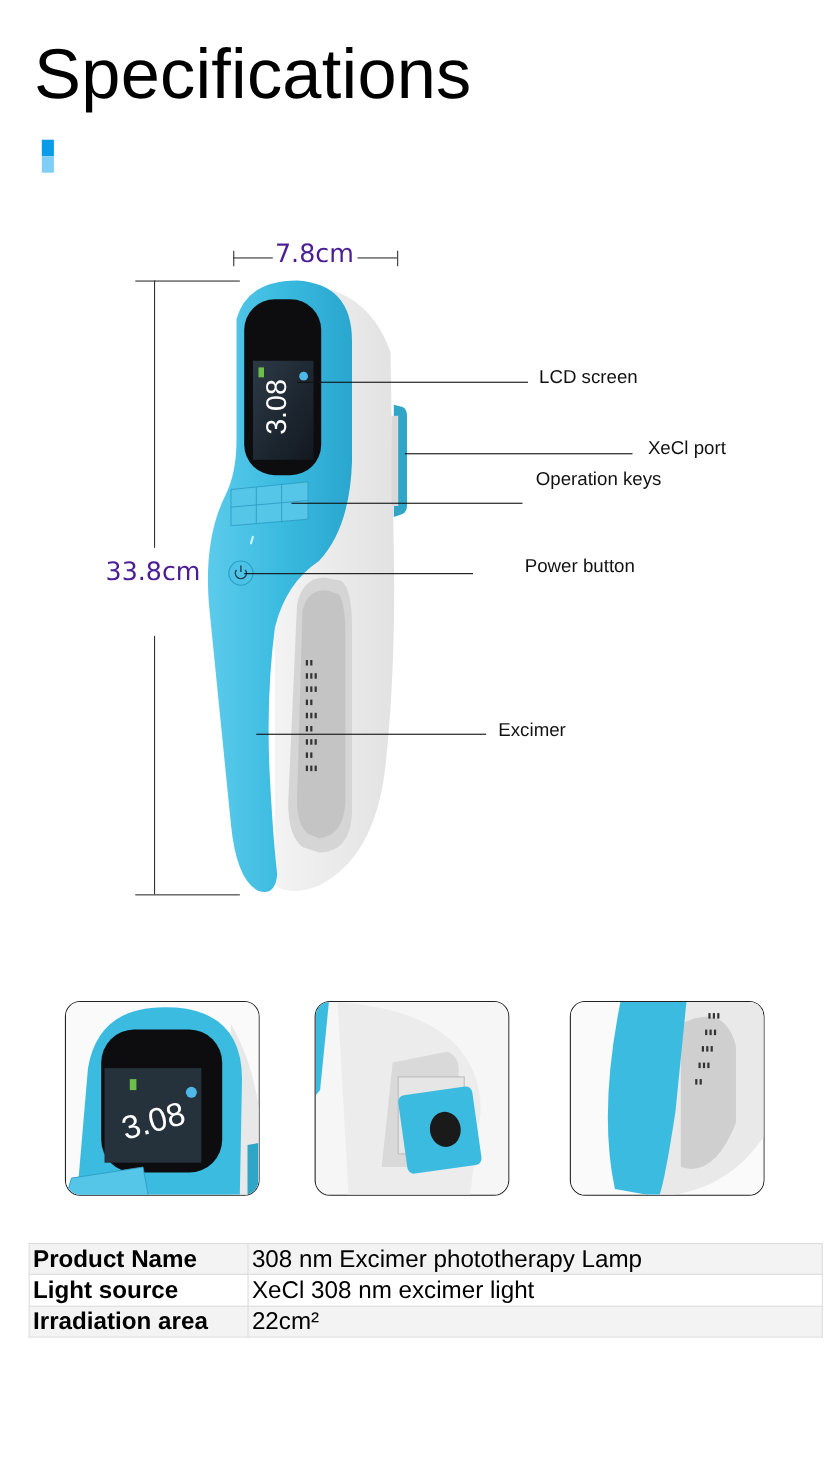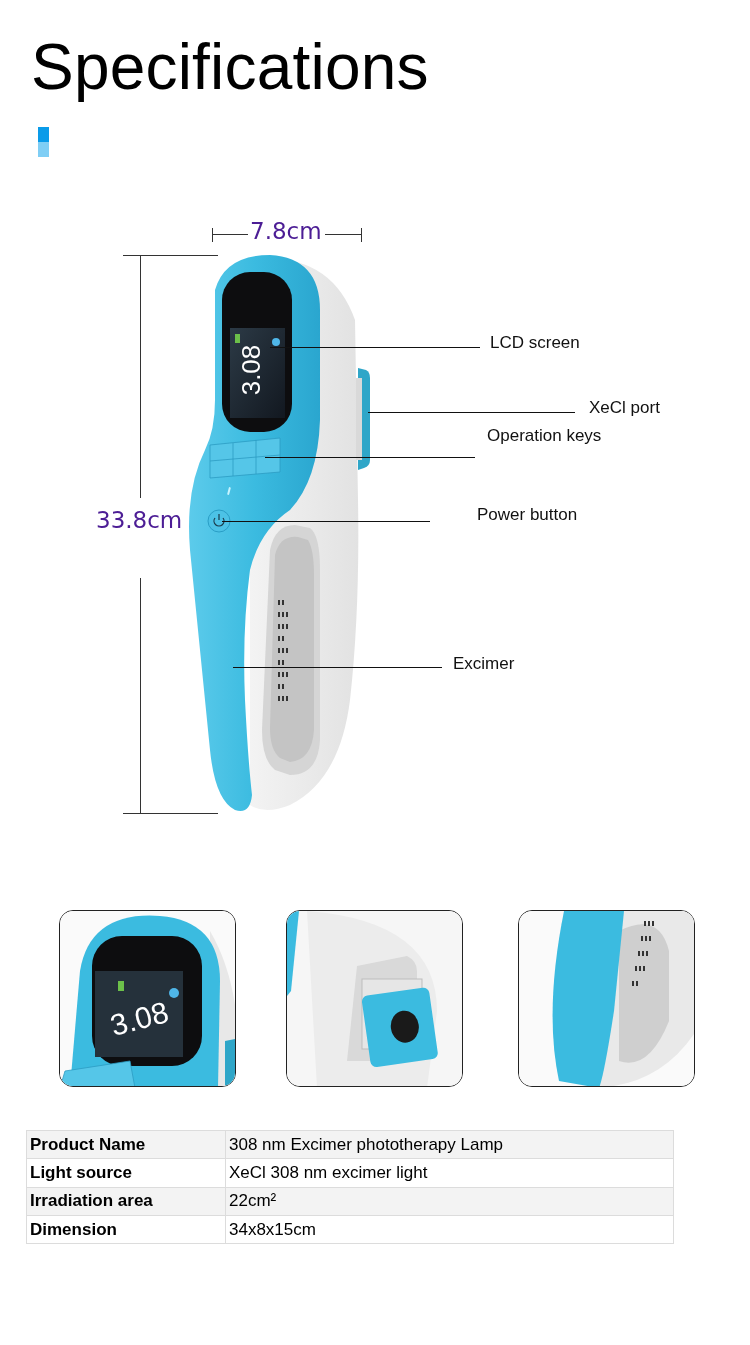--- a/index.html
+++ b/index.html
@@ -19,21 +19,21 @@
   .callout-line { position: absolute; height: 1px; background: #111; }
   .callout-label { position: absolute; font-size: 17px; color: #111; white-space: nowrap; }
 
   
   .device { position: absolute; left: 180px; top: 250px; width: 200px; height: 570px; }
 
   
   .thumb { position: absolute; top: 910px; width: 177px; height: 177px; border: 1.5px solid #222; border-radius: 14px; overflow: hidden; background: #fff; }
 
   
-  .spec-table { position: absolute; left: 26px; top: 1130px; width: 648px; border-collapse: collapse; font-size: 17px; }
+  .spec-table { position: absolute; left: 26px; top: 1130px; width: 722px; border-collapse: collapse; font-size: 22px; }
   .spec-table td { height: 28.3px; padding: 0 3px; border: 1px solid #dcdcdc; vertical-align: middle; }
   .spec-table td.k { width: 199px; font-weight: bold; }
   .spec-table tr:nth-child(odd) td { background: #f3f3f3; }
   .spec-table tr:nth-child(even) td { background: #ffffff; }
 </style>
 </head>
 <body>
 
 <h1 class="title">Specifications</h1>
 <div class="accent-bar">
@@ -201,18 +201,14 @@
       <td>308 nm Excimer phototherapy Lamp</td>
     </tr>
     <tr>
       <td class="k">Light source</td>
       <td>XeCl 308 nm excimer light</td>
     </tr>
     <tr>
       <td class="k">Irradiation area</td>
       <td>22cm²</td>
     </tr>
-    <tr>
-      <td class="k">Dimension</td>
-      <td>34x8x15cm</td>
-    </tr>
   </tbody>
 </table>
 
 </body></html>

